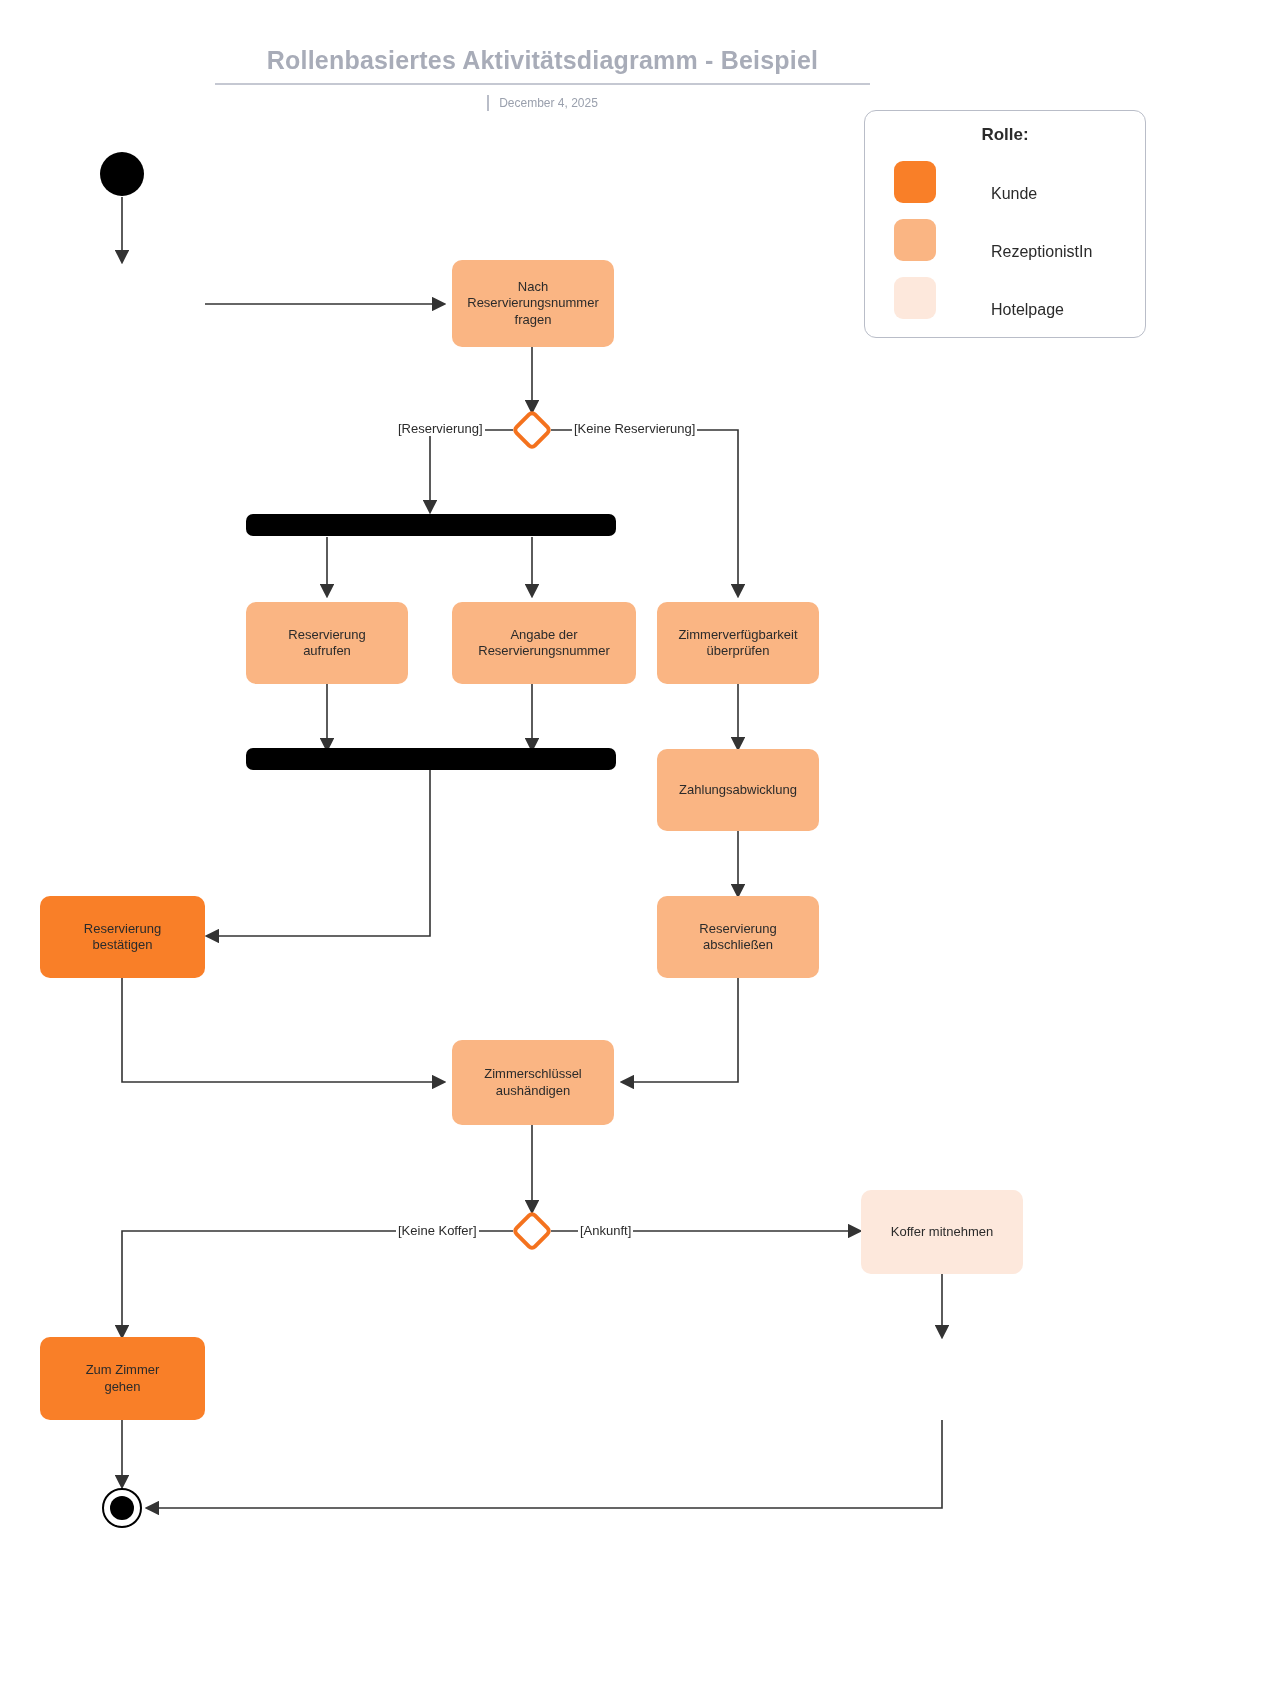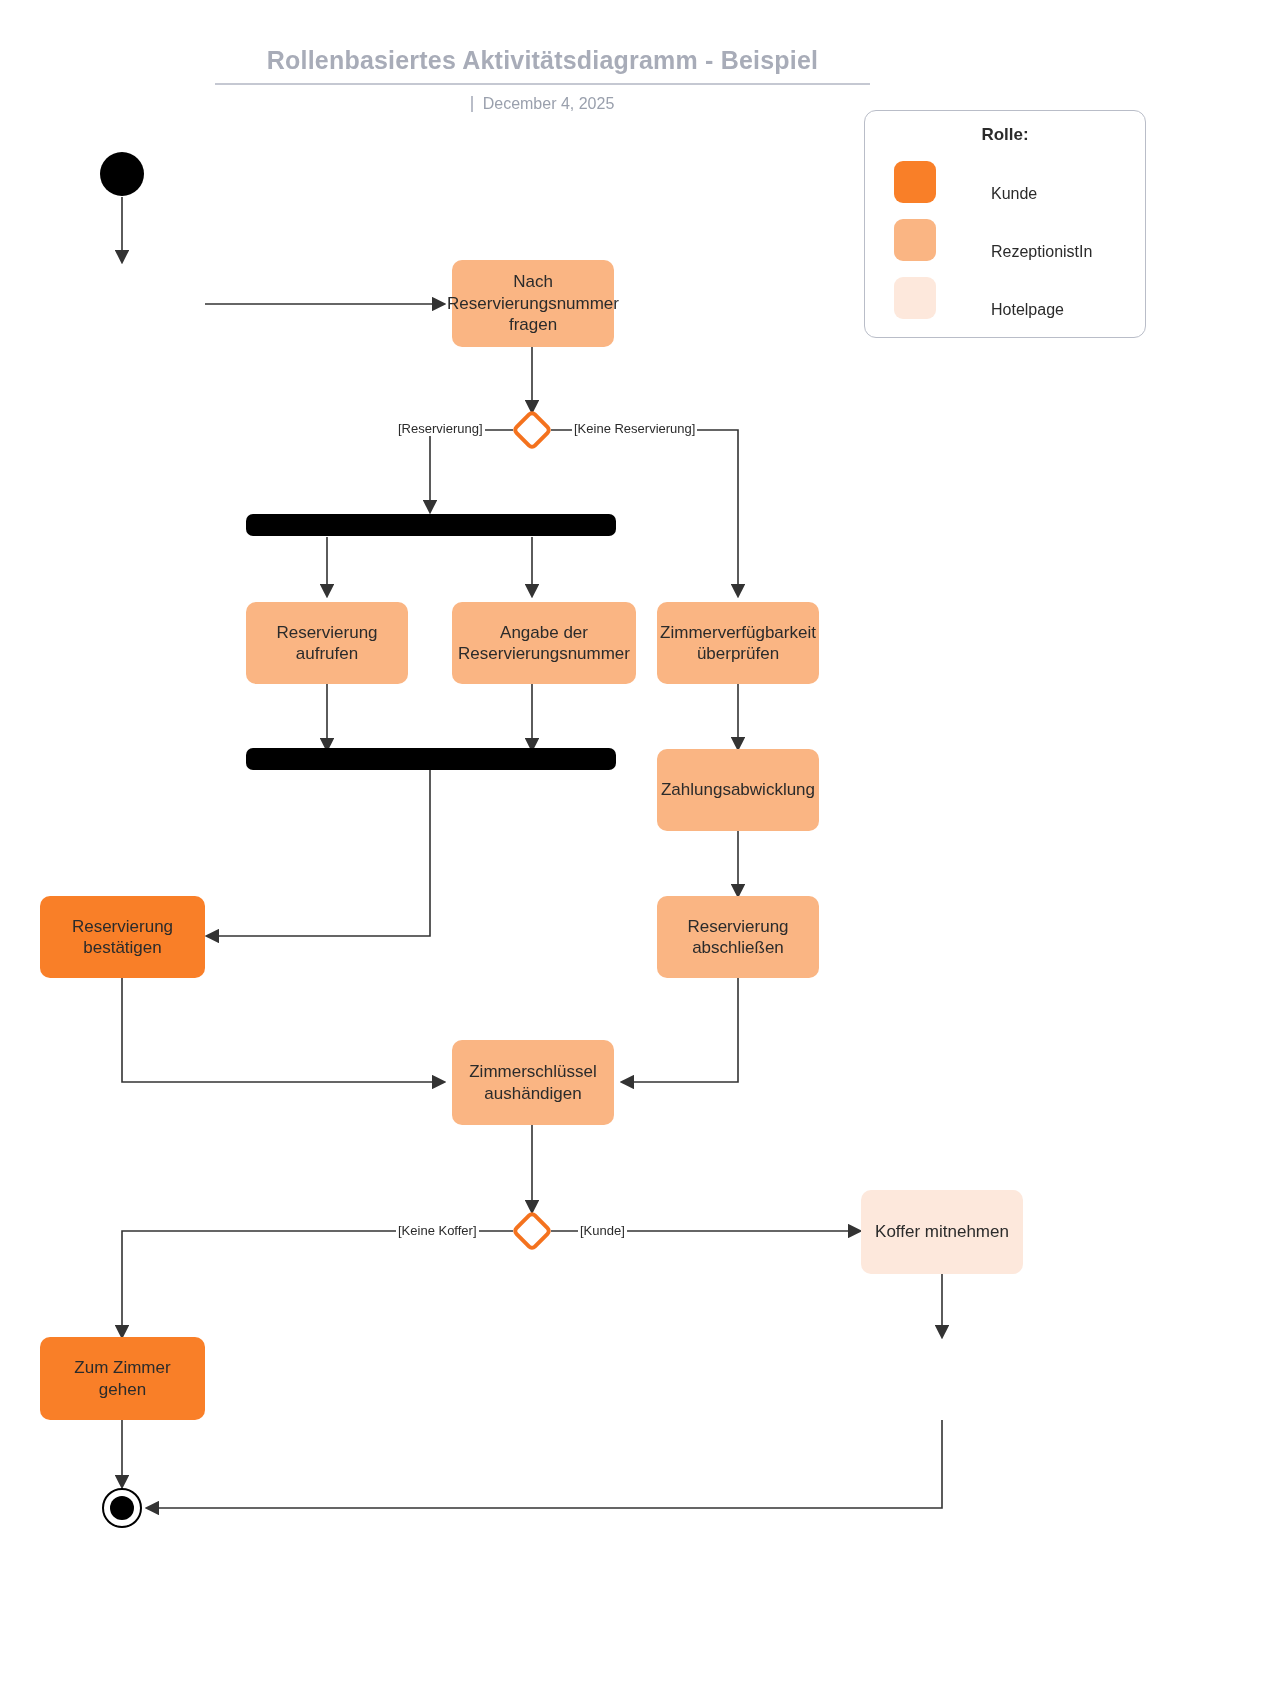--- a/index.html
+++ b/index.html
@@ -21,42 +21,42 @@
   }
   .title {
     font-size: 25px; font-weight: bold; color:#a8acb8;
     letter-spacing:0.2px; line-height:1.15;
     padding-bottom: 8px;
     border-bottom: 2px solid #c5c8d2;
   }
   .subtitle-row {
     margin-top: 10px;
     display:flex; align-items:center; justify-content:center; gap:10px;
-    font-size:16px; color:#9aa0ad;
+    font-size:12px; color:#9aa0ad;
   }
   .subtitle-tick { display:block; width:2px; height:16px; background:#b9bdc8; }
 
   
   .legend {
     position:absolute; left:864px; top:110px; width:282px; height:228px;
     background:#ffffff; border:1px solid #b9bdc8; border-radius:12px;
   }
   .legend-title {
     text-align:center; font-size:17px; font-weight:bold; color:#2b2b2b;
     margin-top:14px;
   }
   .legend-row { display:flex; align-items:flex-end; margin-top:16px; padding-left:29px;gap:32px; }
   .legend-swatch { width:42px; height:42px; border-radius:9px; flex:0 0 auto; }
   .legend-label { margin-left:23px; font-size:16px; color:#2b2b2b; }
 
   
   .node {
     position:absolute; border-radius:10px;
     display:flex; align-items:center; justify-content:center;
-    text-align:center; font-size:17px; line-height:1.26; color:#2b2b2b;
+    text-align:center; font-size:13px; line-height:1.26; color:#2b2b2b;
     padding:4px 8px; white-space:pre-line;
   }
   .bar { position:absolute; background:#000000; border-radius:7px; }
   .start-node {
     position:absolute; width:44px; height:44px; border-radius:50%;
     background:#000000;
   }
   .end-node {
     position:absolute; width:40px; height:40px; border-radius:50%;
     background:#ffffff; border:2px solid #000000;
@@ -165,21 +165,21 @@
 
   <div class="bar" style="left:246px; top:514px; width:370px; height:22px;"></div>
   <div class="bar" style="left:246px; top:748px; width:370px; height:22px;"></div>
 
   <div class="decision" style="left:517px; top:415px;"></div>
   <div class="decision" style="left:517px; top:1216px;"></div>
 
   <div class="edge-label" style="left:396px; top:421px;">[Reservierung]</div>
   <div class="edge-label" style="left:572px; top:421px;">[Keine Reservierung]</div>
   <div class="edge-label" style="left:396px; top:1223px;">[Keine Koffer]</div>
-  <div class="edge-label" style="left:578px; top:1223px;">[Kunde]</div>
+  <div class="edge-label" style="left:578px; top:1223px;">[Ankunft]</div>
 
 
   <div class="node" style="left:452px; top:260px; width:162px; height:87px; background:#FAB583;">Nach
 Reservierungsnummer
 fragen</div>
 
   <div class="node" style="left:246px; top:602px; width:162px; height:82px; background:#FAB583;">Reservierung
 aufrufen</div>
 
   <div class="node" style="left:452px; top:602px; width:184px; height:82px; background:#FAB583;">Angabe der

